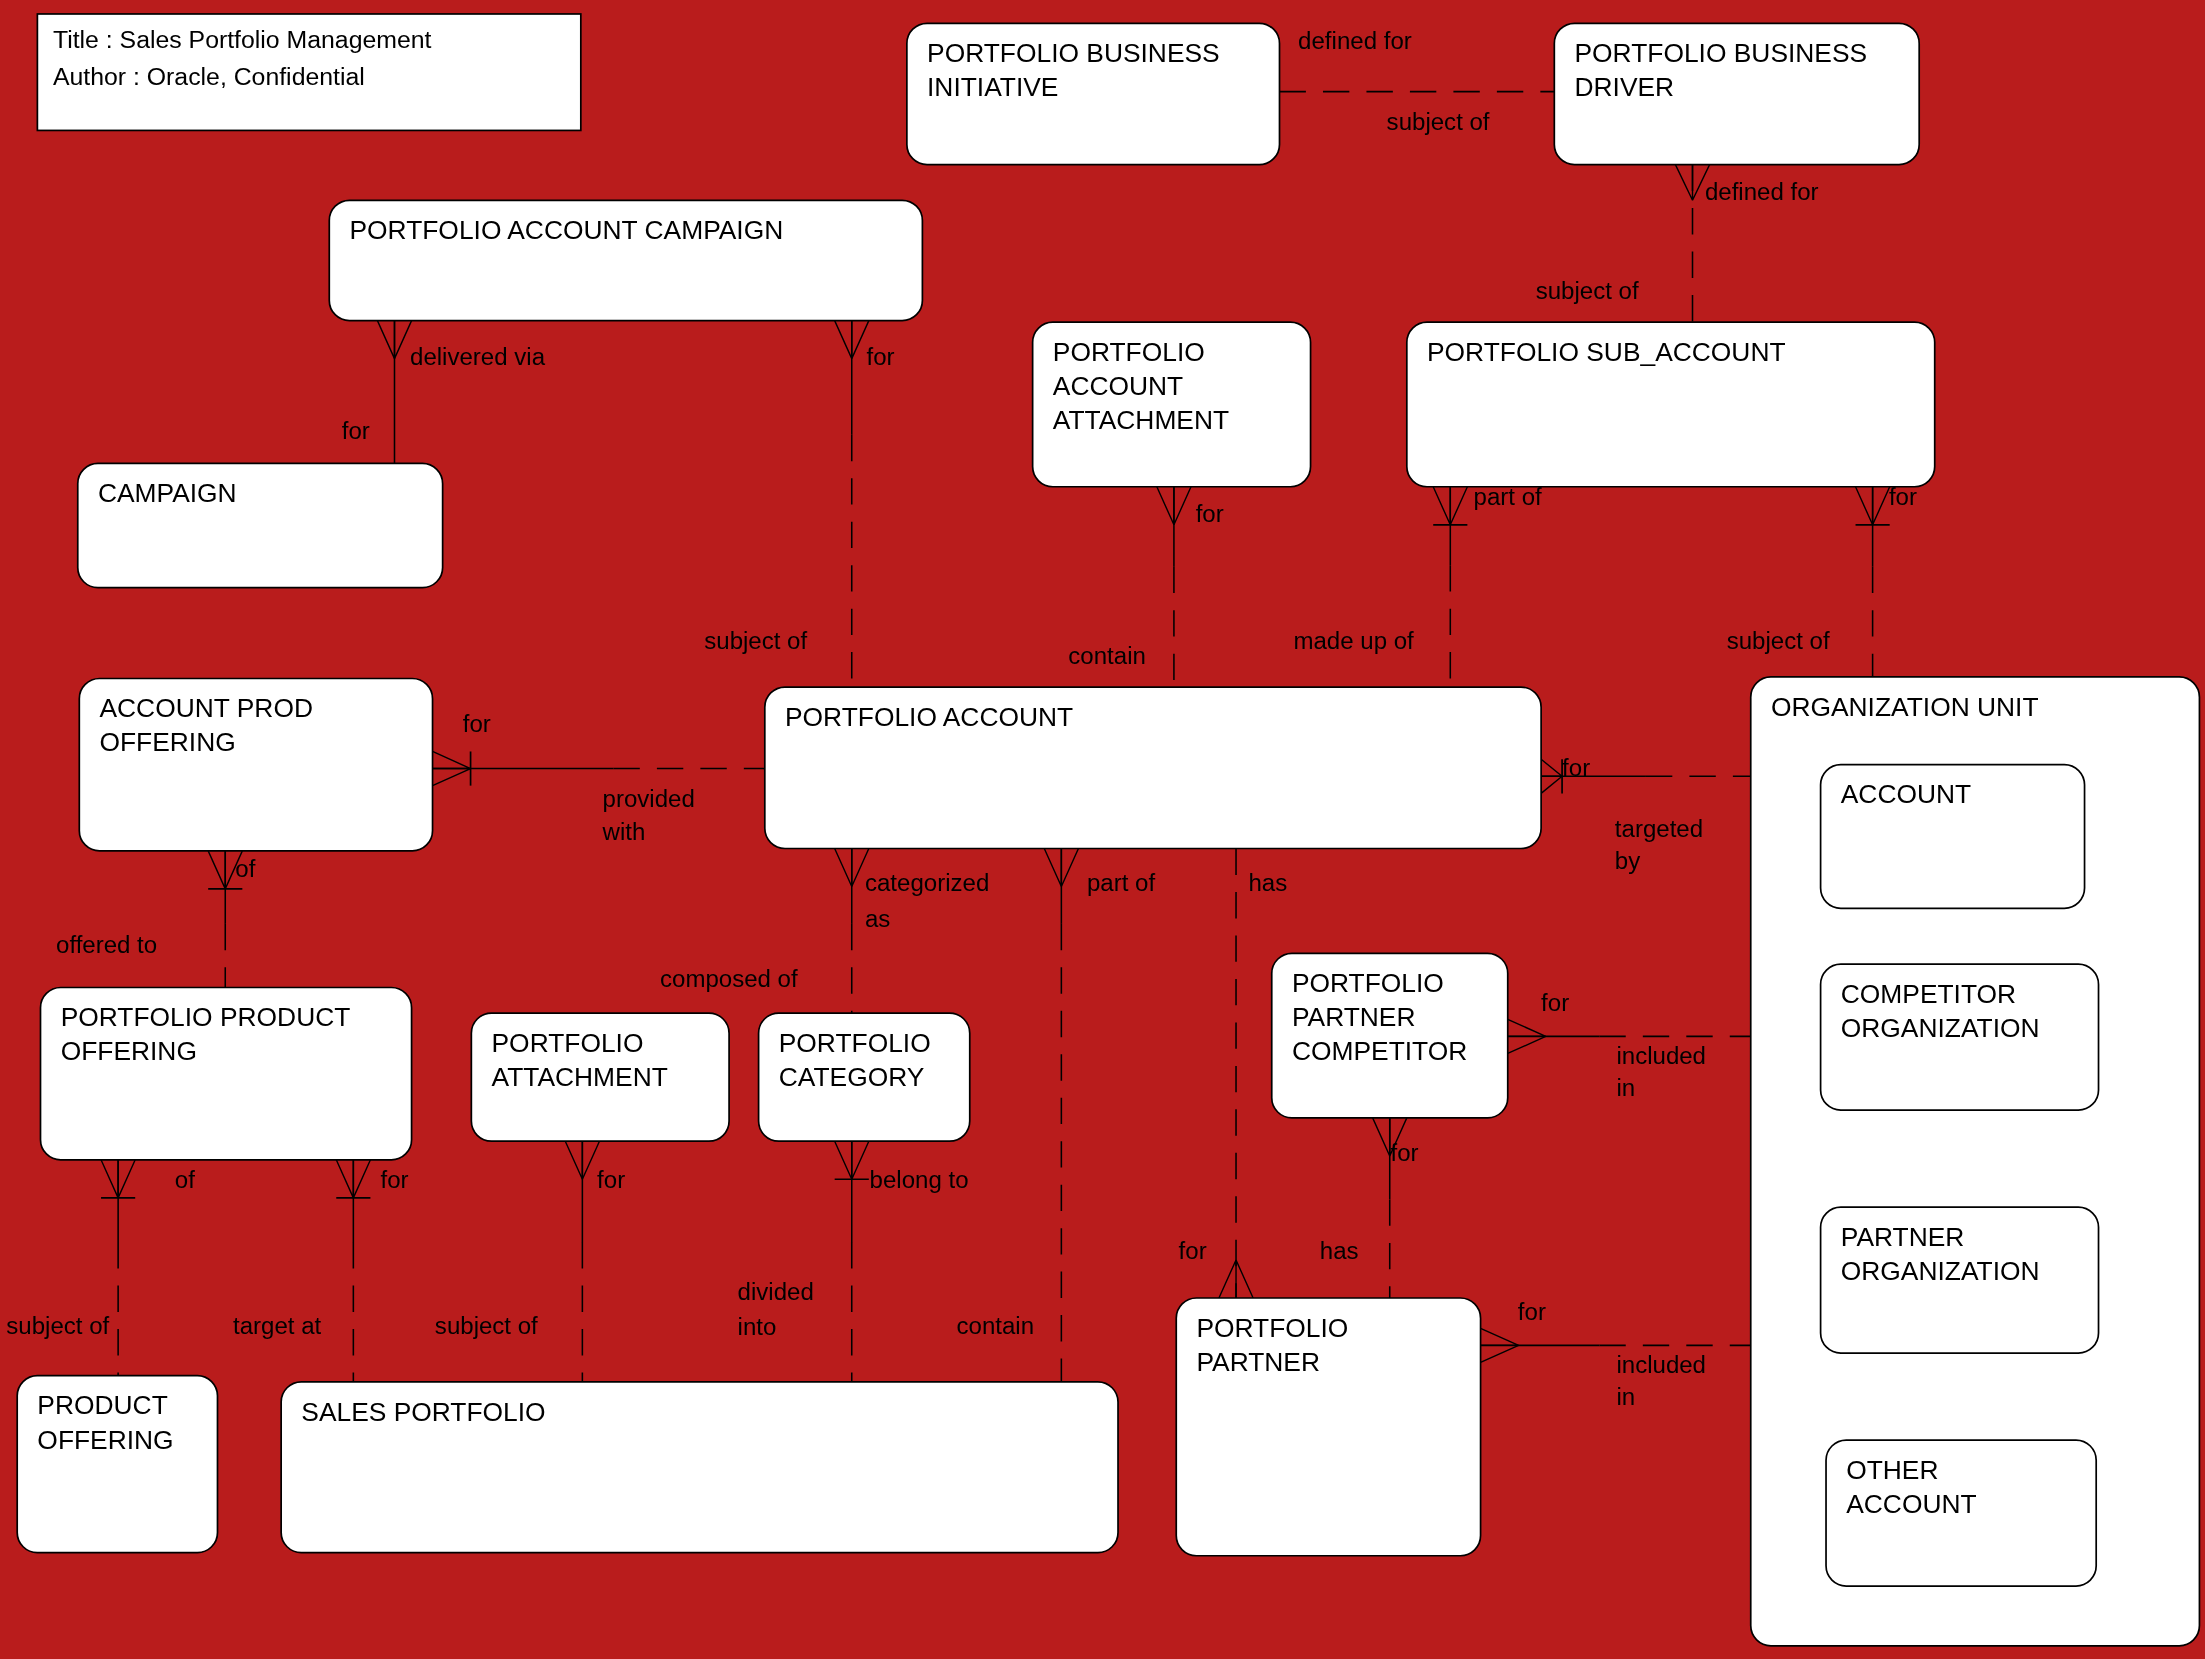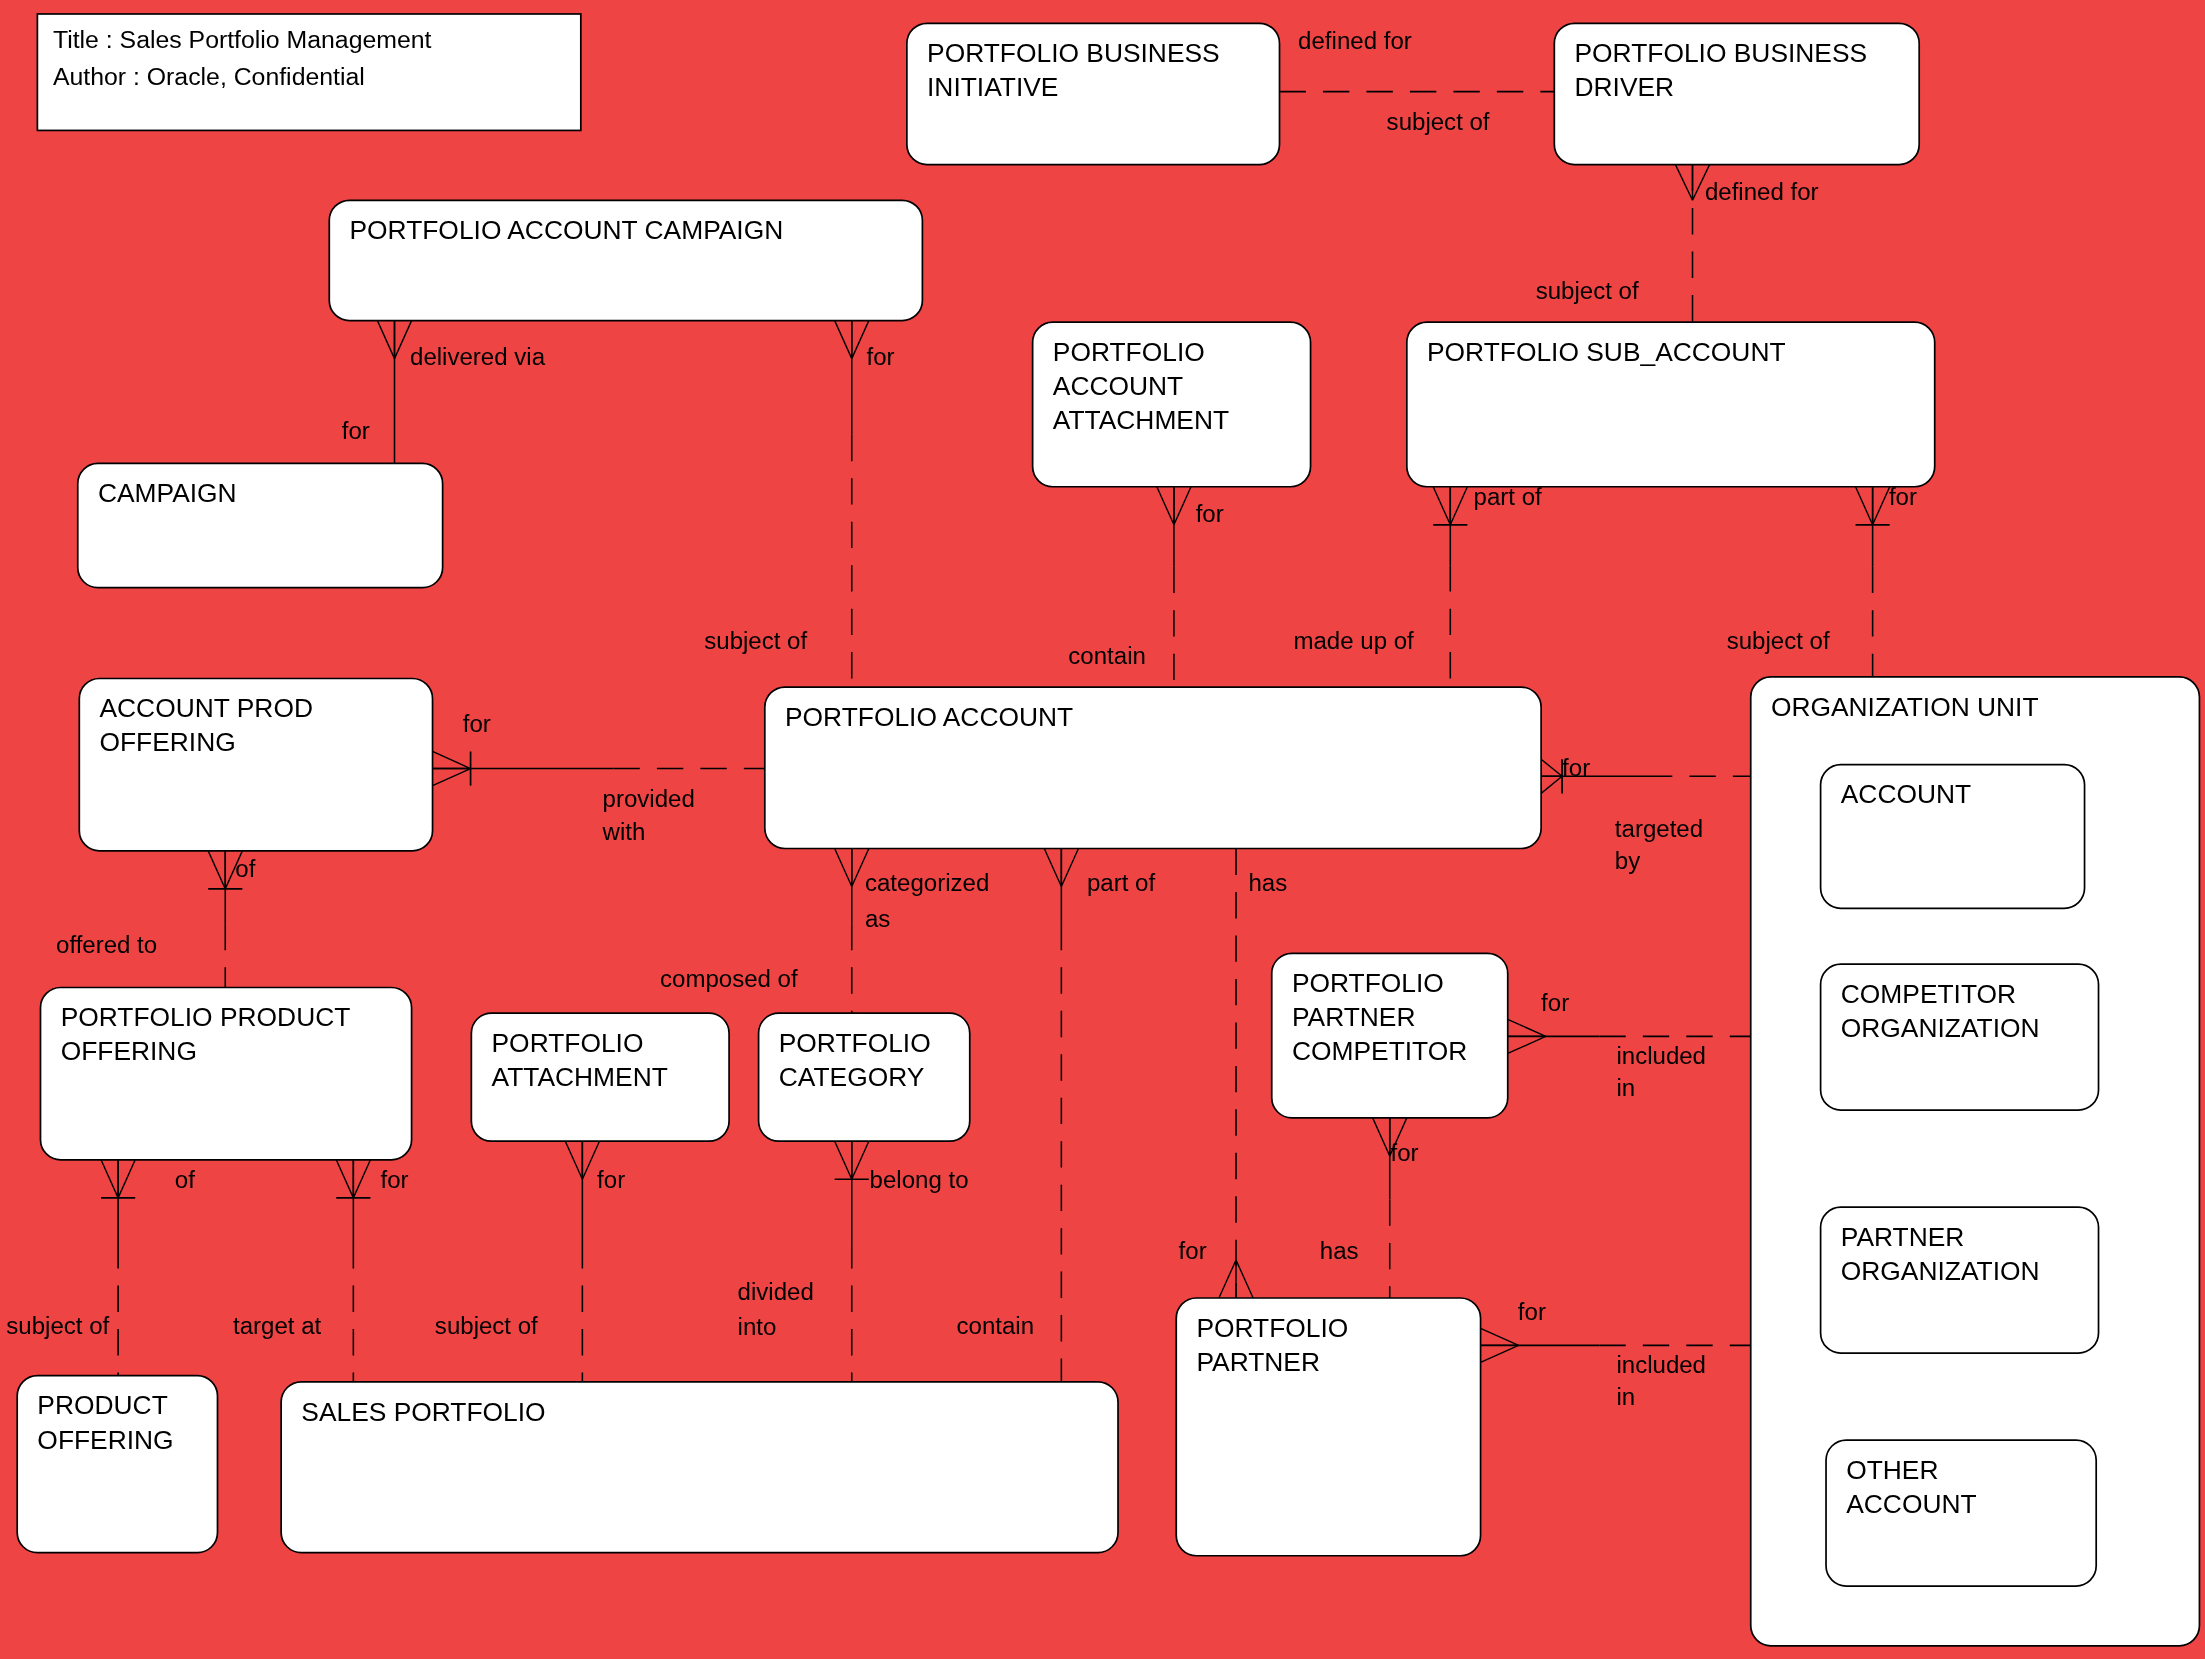--- a/index.html
+++ b/index.html
@@ -1,16 +1,16 @@
 <!DOCTYPE html>
 <html style="font-size:12.4px"><head>
 <meta charset="utf-8">
 <style>
   html,body{margin:0;padding:0;background:#ffffff;}
-  #stage{position:relative;width:2205px;height:1659px;background:#ef4444;
+  #stage{position:relative;width:2205px;height:1659px;background:#b91c1c;
          font-family:"Liberation Sans", sans-serif;}
   svg#canvas{position:absolute;left:0;top:0;width:2205px;height:1659px;}
   .ent{fill:#ffffff;stroke:#000000;stroke-width:2.2;}
   .title-box{fill:#ffffff;stroke:#000000;stroke-width:2.2;}
   .lnk{stroke:#000000;stroke-width:2.0;fill:none;}
   .lnk-dash{stroke:#000000;stroke-width:2.0;fill:none;stroke-dasharray:34 22;}
   .foot{stroke:#000000;stroke-width:1.8;fill:none;}
   .tick{stroke:#000000;stroke-width:2.2;}
   text{font-family:"Liberation Sans", sans-serif;fill:#000000;}
   .ename{font-size:34px;}

